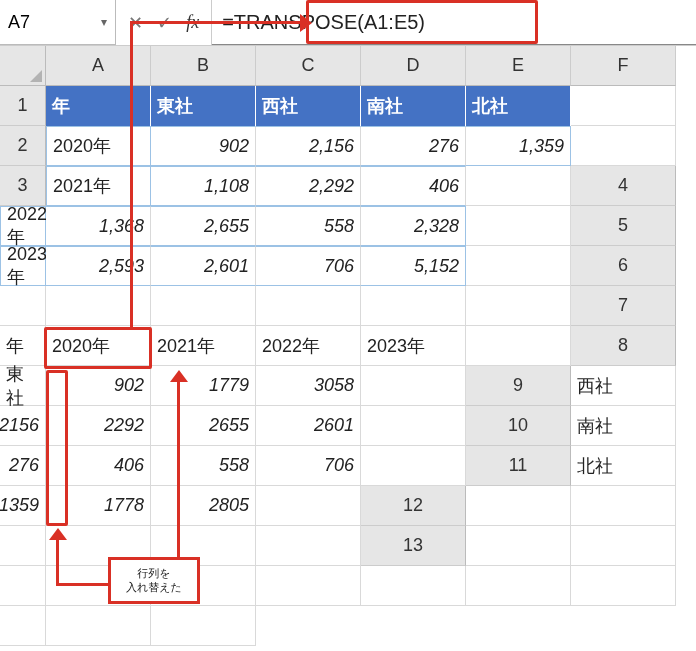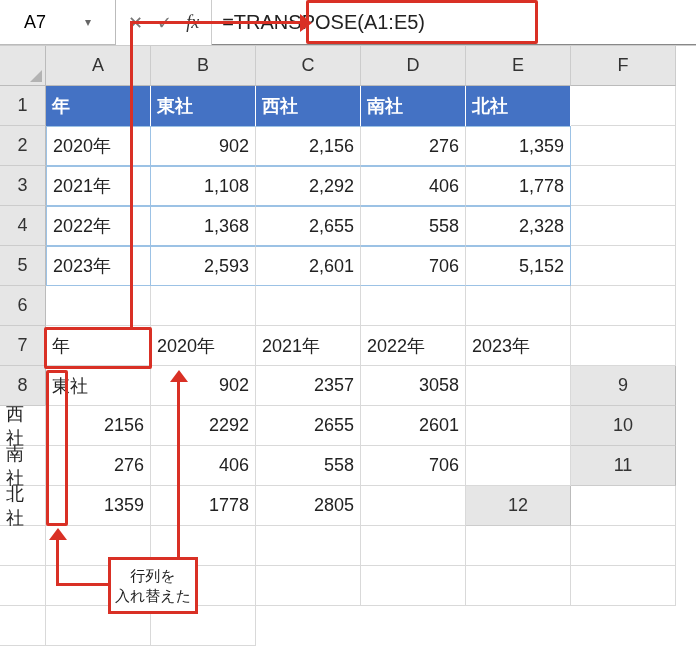--- a/index.html
+++ b/index.html
@@ -16,21 +16,21 @@
   .fbar {
     display: flex;
     align-items: stretch;
     height: 46px;
     border-bottom: 1px solid #ccc;
   }
   .namebox {
     width: 116px;
     display: flex;
     align-items: center;
-    padding: 0 24px;
+    padding: 0 8px;
     border: 1px solid #bbb;
     border-top: none;
     border-left: none;
     background: #fff;
     font-size: 18px;
   }
   .namebox .dd {
     margin-left: auto;
     color: #666;
     font-size: 12px;
@@ -96,21 +96,21 @@
   .cell {
     border-right: 1px solid #d9d9d9;
     border-bottom: 1px solid #d9d9d9;
     display: flex;
     align-items: center;
     padding: 0 6px;
     font-size: 18px;
     color: #222;
     background: #fff;
   }
-  .cell.r { justify-content: flex-end; }
+  .cell.r { justify-content: flex-end; font-style: italic; }
   .cell.l { justify-content: flex-start; }
 
   
   .thdr {
     background: #4472c4;
     color: #fff;
     font-weight: bold;
     border-right: 1px solid #fff;
     border-bottom: none;
   }
@@ -133,22 +133,22 @@
   }
   .redbox {
     position: absolute;
     border: 3px solid #d93025;
     border-radius: 2px;
   }
   .callout {
     position: absolute;
     border: 3px solid #d93025;
     background: #fff;
-    padding: 6px 4px;
-    font-size: 15px;
+    padding: 6px 15px;
+    font-size: 11px;
     color: #222;
     line-height: 1.3;
     text-align: center;
     white-space: nowrap;
   }
   .redline {
     position: absolute;
     background: #d93025;
   }
   .arrowhead {
@@ -198,21 +198,20 @@
   <div class="cell tbody r">2,156</div>
   <div class="cell tbody r">276</div>
   <div class="cell tbody rightend r">1,359</div>
   <div class="cell"></div>
 
   <div class="rowhdr">3</div>
   <div class="cell tbody leftcol l">2021年</div>
   <div class="cell tbody r">1,108</div>
   <div class="cell tbody r">2,292</div>
   <div class="cell tbody r">406</div>
-  <div class="cell tbody rightend r">1,778</div>
   <div class="cell"></div>
 
   <div class="rowhdr">4</div>
   <div class="cell tbody leftcol l">2022年</div>
   <div class="cell tbody r">1,368</div>
   <div class="cell tbody r">2,655</div>
   <div class="cell tbody r">558</div>
   <div class="cell tbody rightend r">2,328</div>
   <div class="cell"></div>
 
@@ -236,21 +235,21 @@
   <div class="cell l">年</div>
   <div class="cell l">2020年</div>
   <div class="cell l">2021年</div>
   <div class="cell l">2022年</div>
   <div class="cell l">2023年</div>
   <div class="cell"></div>
 
   <div class="rowhdr">8</div>
   <div class="cell l">東社</div>
   <div class="cell r">902</div>
-  <div class="cell r">2357</div>
+  <div class="cell r">1779</div>
   <div class="cell r">3058</div>
   <div class="cell"></div>
 
   <div class="rowhdr">9</div>
   <div class="cell l">西社</div>
   <div class="cell r">2156</div>
   <div class="cell r">2292</div>
   <div class="cell r">2655</div>
   <div class="cell r">2601</div>
   <div class="cell"></div>
@@ -271,20 +270,21 @@
   <div class="cell"></div>
 
   <div class="rowhdr">12</div>
   <div class="cell"></div>
     <div class="cell"></div>
     <div class="cell"></div>
     <div class="cell"></div>
     <div class="cell"></div>
     <div class="cell"></div>
 
+  <div class="rowhdr">13</div>
   <div class="cell"></div>
     <div class="cell"></div>
     <div class="cell"></div>
     <div class="cell"></div>
     <div class="cell"></div>
     <div class="cell"></div>
 
   <div class="cell"></div>
     <div class="cell"></div>
     <div class="cell"></div>

